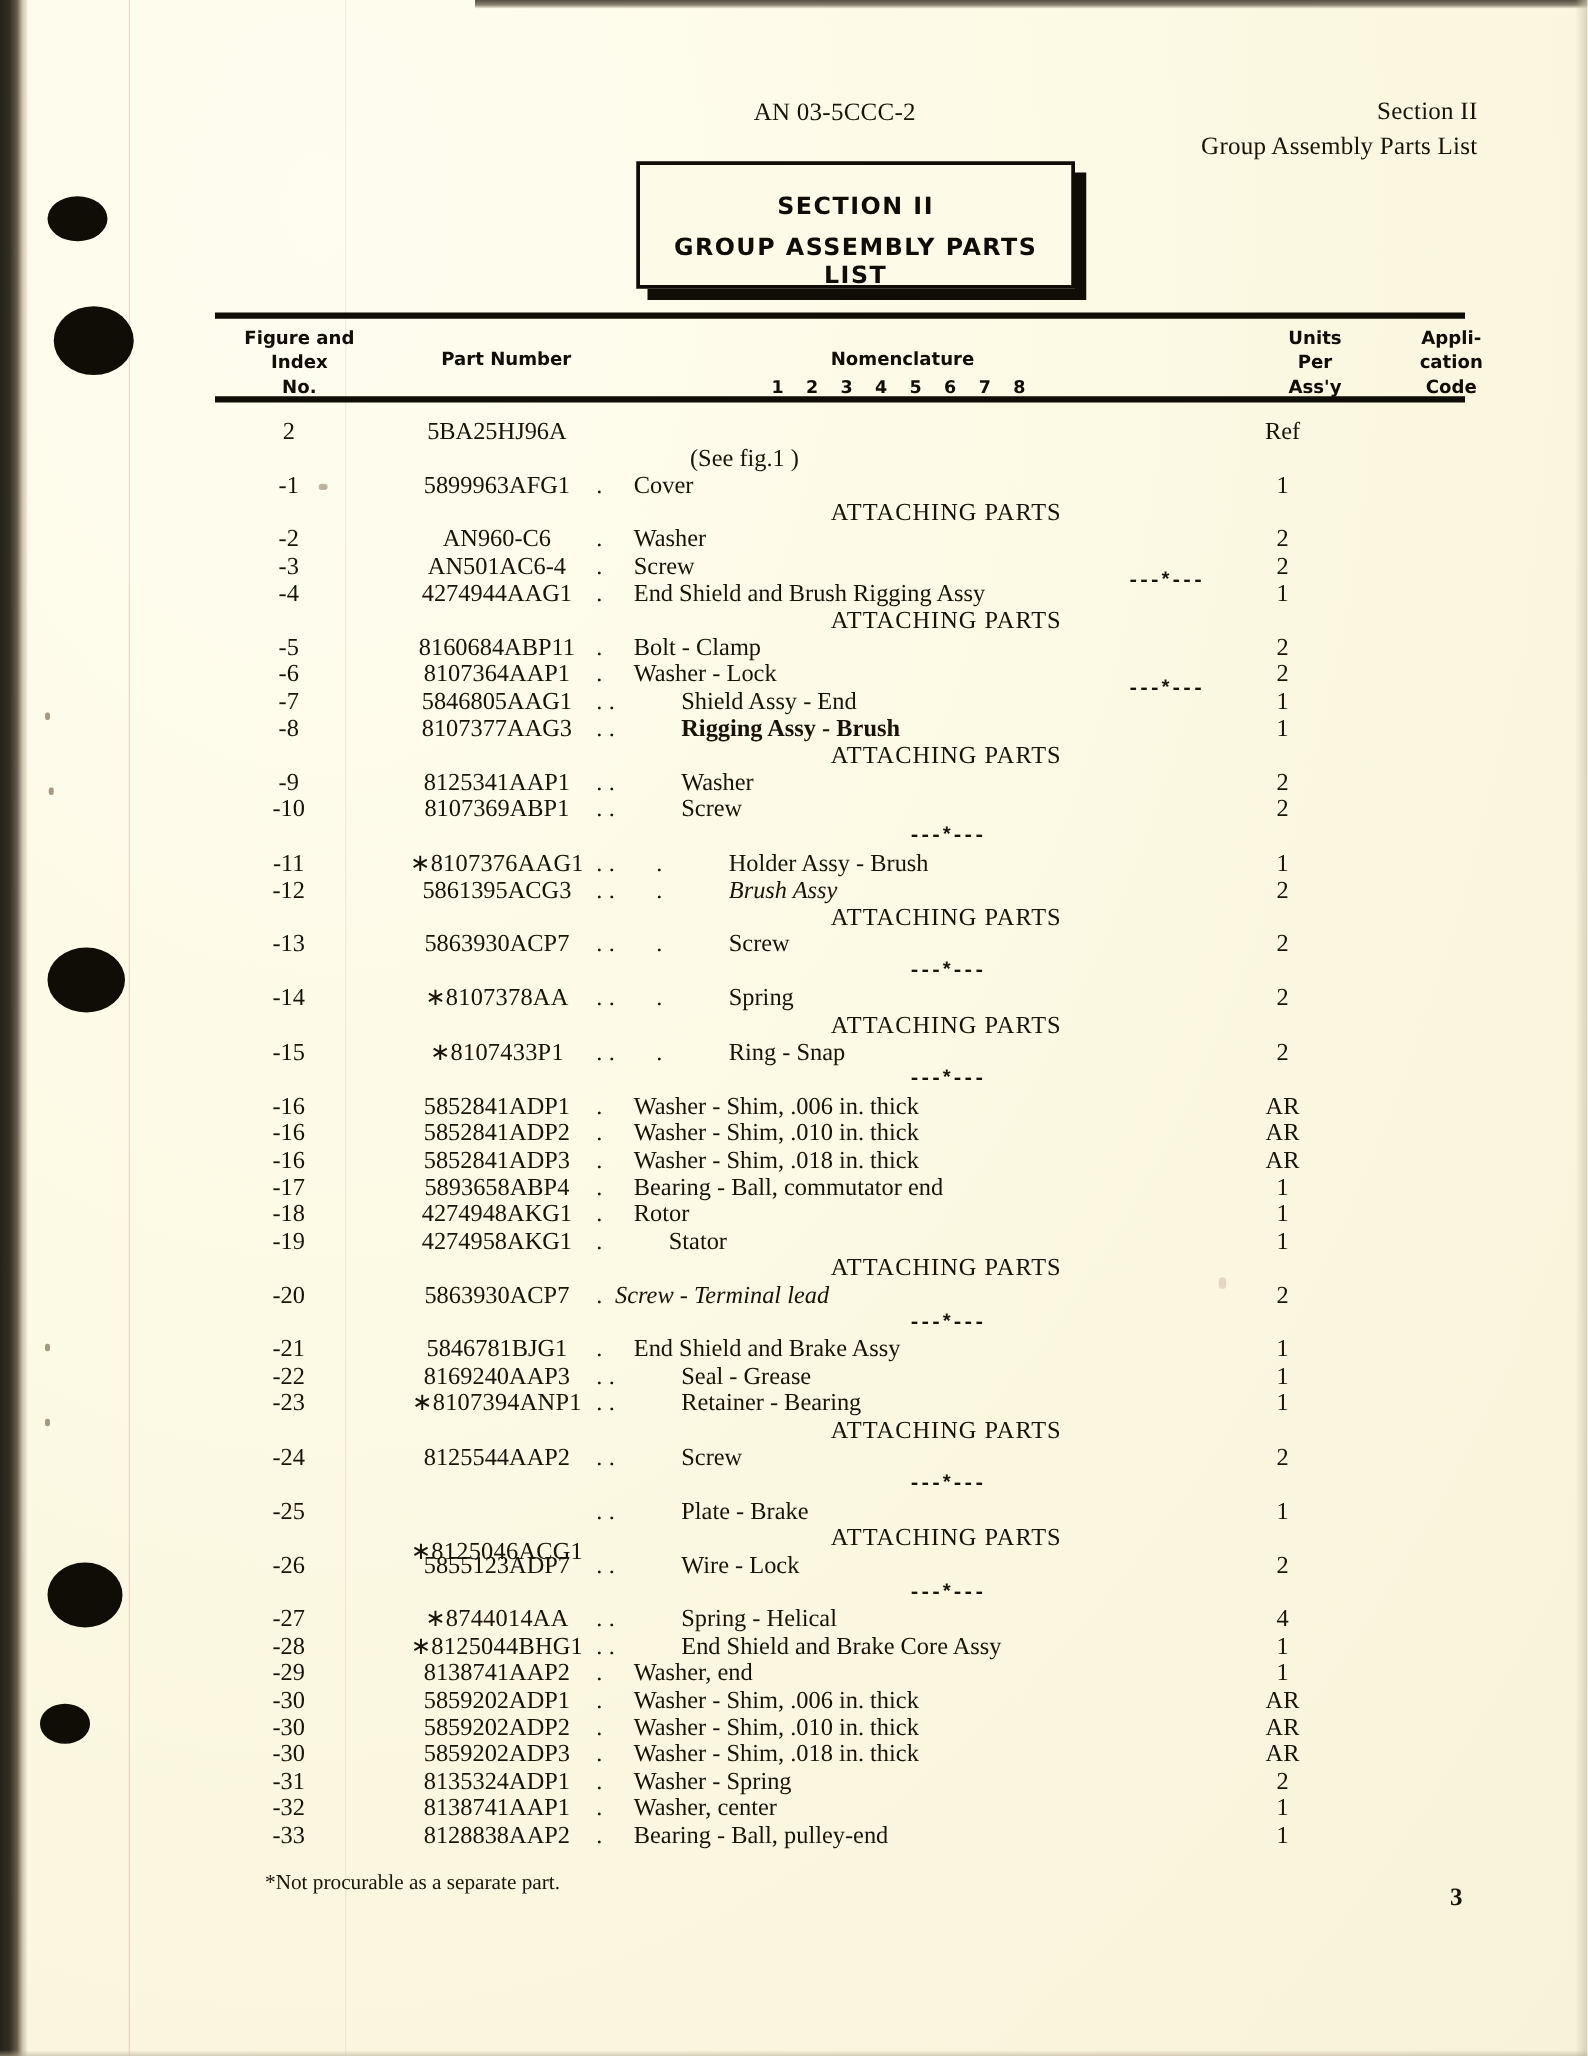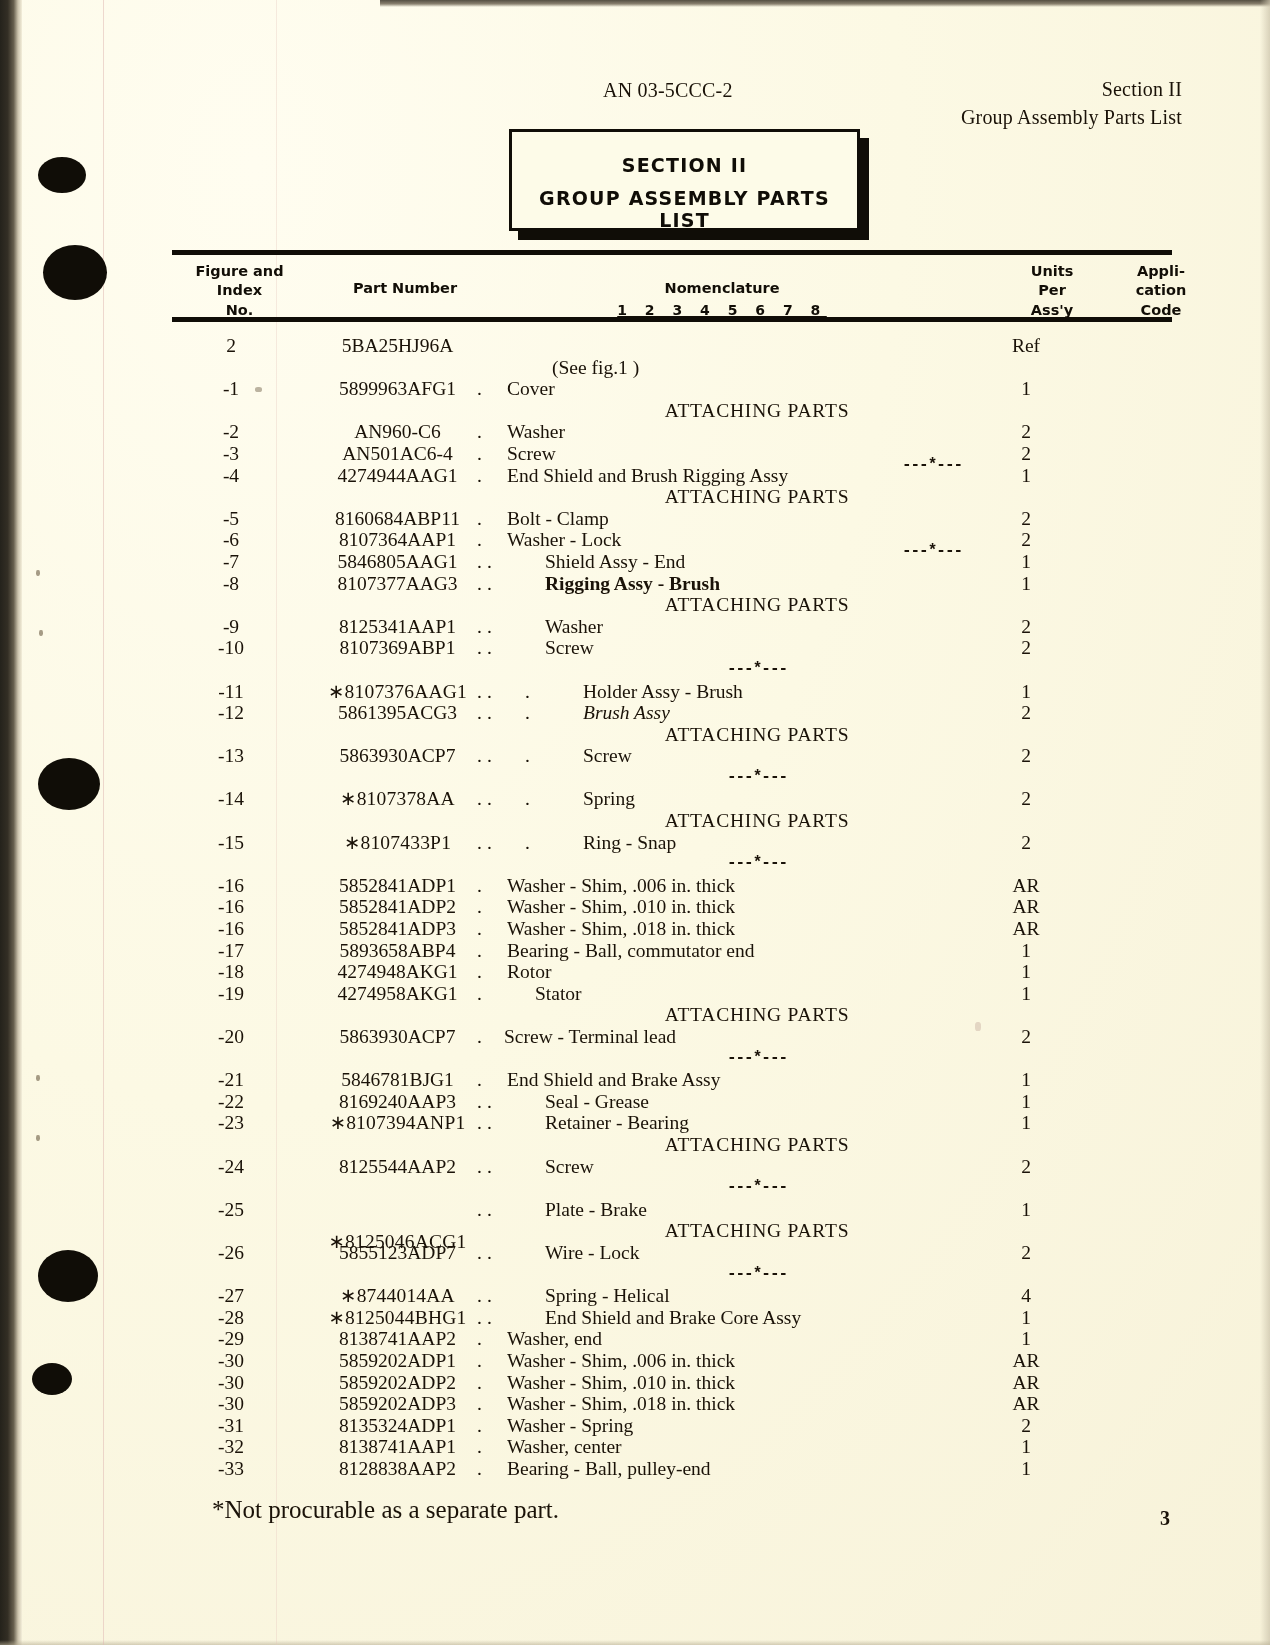--- a/index.html
+++ b/index.html
@@ -74,21 +74,21 @@
   .hrule{height:5px;background:#100d07;width:1000px;}
   .thead{
     position:relative;height:62px;
     font-family:"DejaVu Sans", sans-serif;
     font-weight:bold;font-size:14.5px;color:#120e07;
   }
   .thead .cell{position:absolute;text-align:center;line-height:1.33;}
   #th-fig{left:0px;top:7px;width:135px;}
   #th-part{left:148px;top:24px;width:170px;}
   #th-nom{left:420px;top:24px;width:260px;}
-  #th-nom-nums{left:420px;top:46px;width:260px;letter-spacing:6.5px;font-size:14px;text-decoration:underline;}
+  #th-nom-nums{left:420px;top:46px;width:260px;letter-spacing:6.5px;font-size:14px;}
   #th-units{left:820px;top:7px;width:120px;}
   #th-appl{left:930px;top:7px;width:118px;}
   
   #rows{position:relative;padding-top:13px;font-size:19.5px;line-height:21.6px;}
   .row{position:relative;height:21.6px;white-space:nowrap;}
   .c-idx{position:absolute;left:0;width:118px;text-align:center;}
   .c-part{position:absolute;left:128px;width:195px;text-align:center;}
   .c-nom{position:absolute;left:305px;}
   .c-units{position:absolute;left:820px;width:68px;text-align:center;}
   .attach{
@@ -98,21 +98,21 @@
   .sep{
     position:absolute;left:305px;width:560px;text-align:center;
     font-family:"Liberation Mono", monospace;font-size:16px;font-weight:bold;
     letter-spacing:-1px;
   }
   .sep-r{
     position:absolute;left:480px;width:560px;text-align:center;
     font-family:"Liberation Mono", monospace;font-size:16px;font-weight:bold;
     letter-spacing:-1px;
   }
-  #footnote{position:absolute;left:212px;top:1496px;font-size:25px;}
+  #footnote{position:absolute;left:212px;top:1496px;font-size:17px;}
   #page-num{position:absolute;right:100px;top:1507px;font-size:20px;font-weight:bold;}
 </style>
 </head>
 <body>
 
 <div id="page">
 
   <div class="edge-left"></div>
   <div class="edge-top"></div>
   <div class="edge-right"></div>
@@ -360,21 +360,21 @@
           <div class="c-nom" style="left: 335px; margin-left: 28px;">Stator</div>
           <div class="c-units">1</div>
         </div>
         <div class="row">
           <div class="attach">ATTACHING  PARTS</div>
         </div>
         <div class="row">
           <div class="c-idx">-20</div>
           <div class="c-part">5863930ACP7</div>
           <div class="c-nom" style="left: 305px;">.</div>
-          <div class="c-nom" style="left: 332px;">Screw - Terminal lead</div>
+          <div class="c-nom" style="left: 320px; font-style: italic;">Screw - Terminal lead</div>
           <div class="c-units">2</div>
         </div>
         <div class="row">
           <div class="sep">---*---</div>
         </div>
         <div class="row">
           <div class="c-idx">-21</div>
           <div class="c-part">5846781BJG1</div>
           <div class="c-nom" style="left: 305px;">.</div>
           <div class="c-nom" style="left: 335px;">End Shield and Brake Assy</div>

